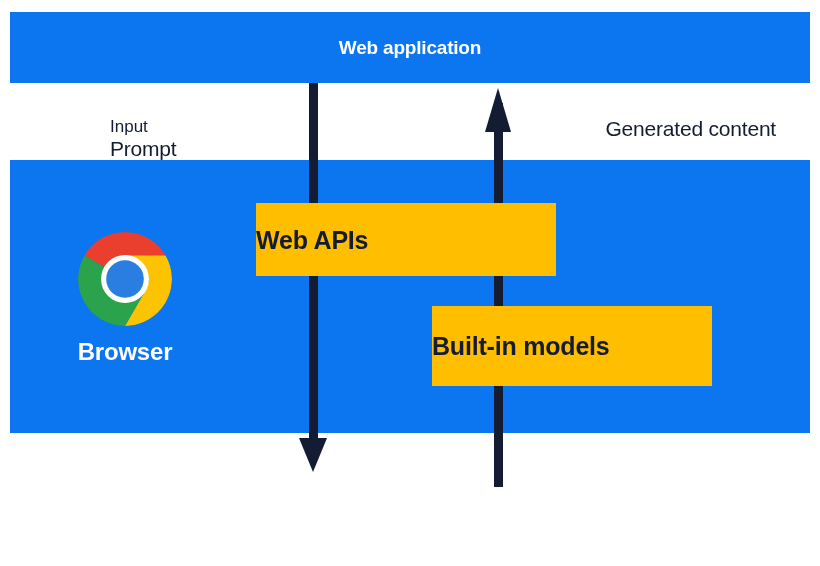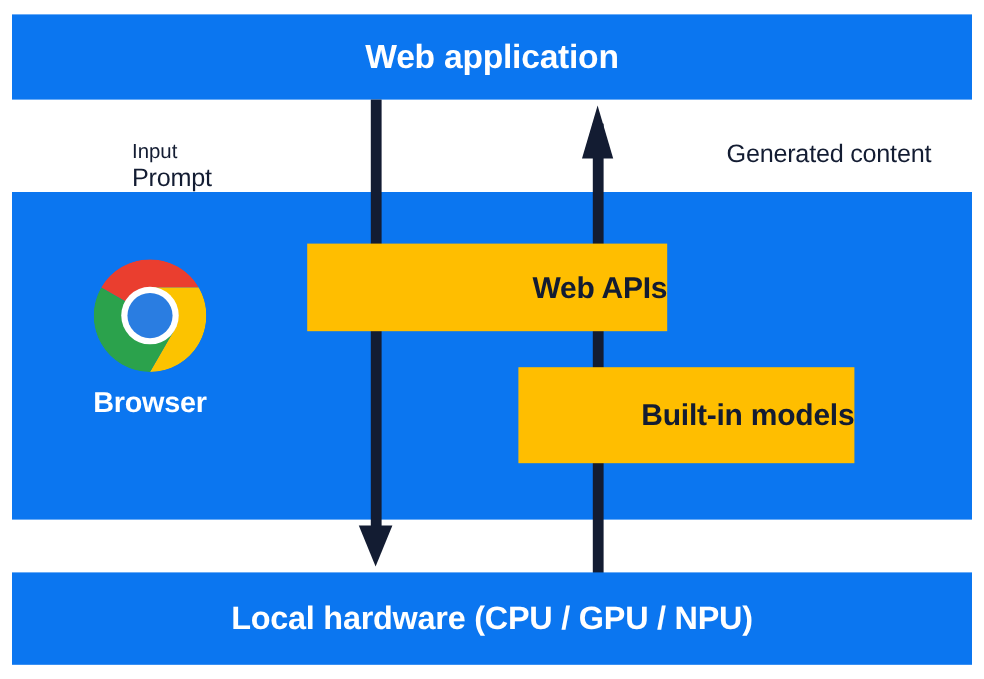--- a/index.html
+++ b/index.html
@@ -45,21 +45,21 @@
     width: 100%;
     text-align: center;
     color: #ffffff;
     font-weight: bold;
     letter-spacing: -0.2px;
     white-space: nowrap;
   }
   #bar-web-application .bar-title {
     top: 50%;
     transform: translateY(-50%);
-    font-size: 28px;
+    font-size: 19px;
     text-align: center;
   }
   #bar-local-hardware .bar-title {
     top: 50%;
     transform: translateY(-50%);
     font-size: 27px;
   }
 
   
   .flow-label {
@@ -128,21 +128,21 @@
   }
 
   
   .component-box {
     position: absolute;
     background: #ffbe00;
     color: #131c32;
     font-weight: bold;
     display: flex;
     align-items: center;
-    justify-content: flex-end;
+    justify-content: flex-start;
     text-align: center;
     line-height: 1.2;
     letter-spacing: -0.2px;
     z-index: 5;
   }
   #box-web-apis {
     left: 256px;
     top: 203px;
     width: 300px;
     height: 73px;
@@ -156,21 +156,21 @@
     font-size: 25px;
   }
   #box-built-in-models .box-line {
     display: block;
   }
 
   
   #browser-group {
     position: absolute;
     left: 60px;
-    top: 216px;
+    top: 232px;
     width: 130px;
     text-align: center;
     z-index: 4;
   }
   #chrome-logo-icon {
     display: block;
     margin: 0 auto;
   }
   #browser-label {
     display: block;
@@ -233,17 +233,14 @@
   <div class="component-box" id="box-web-apis">
     <span>Web APIs</span>
   </div>
 
   <div id="box-built-in-models" class="component-box">
     <span>
       <span class="box-line">Built-in models</span>
     </span>
   </div>
 
-  <div class="bar" id="bar-local-hardware">
-    <span class="bar-title">Local hardware (CPU / GPU / NPU)</span>
-  </div>
 
 </div>
 
 </body></html>

